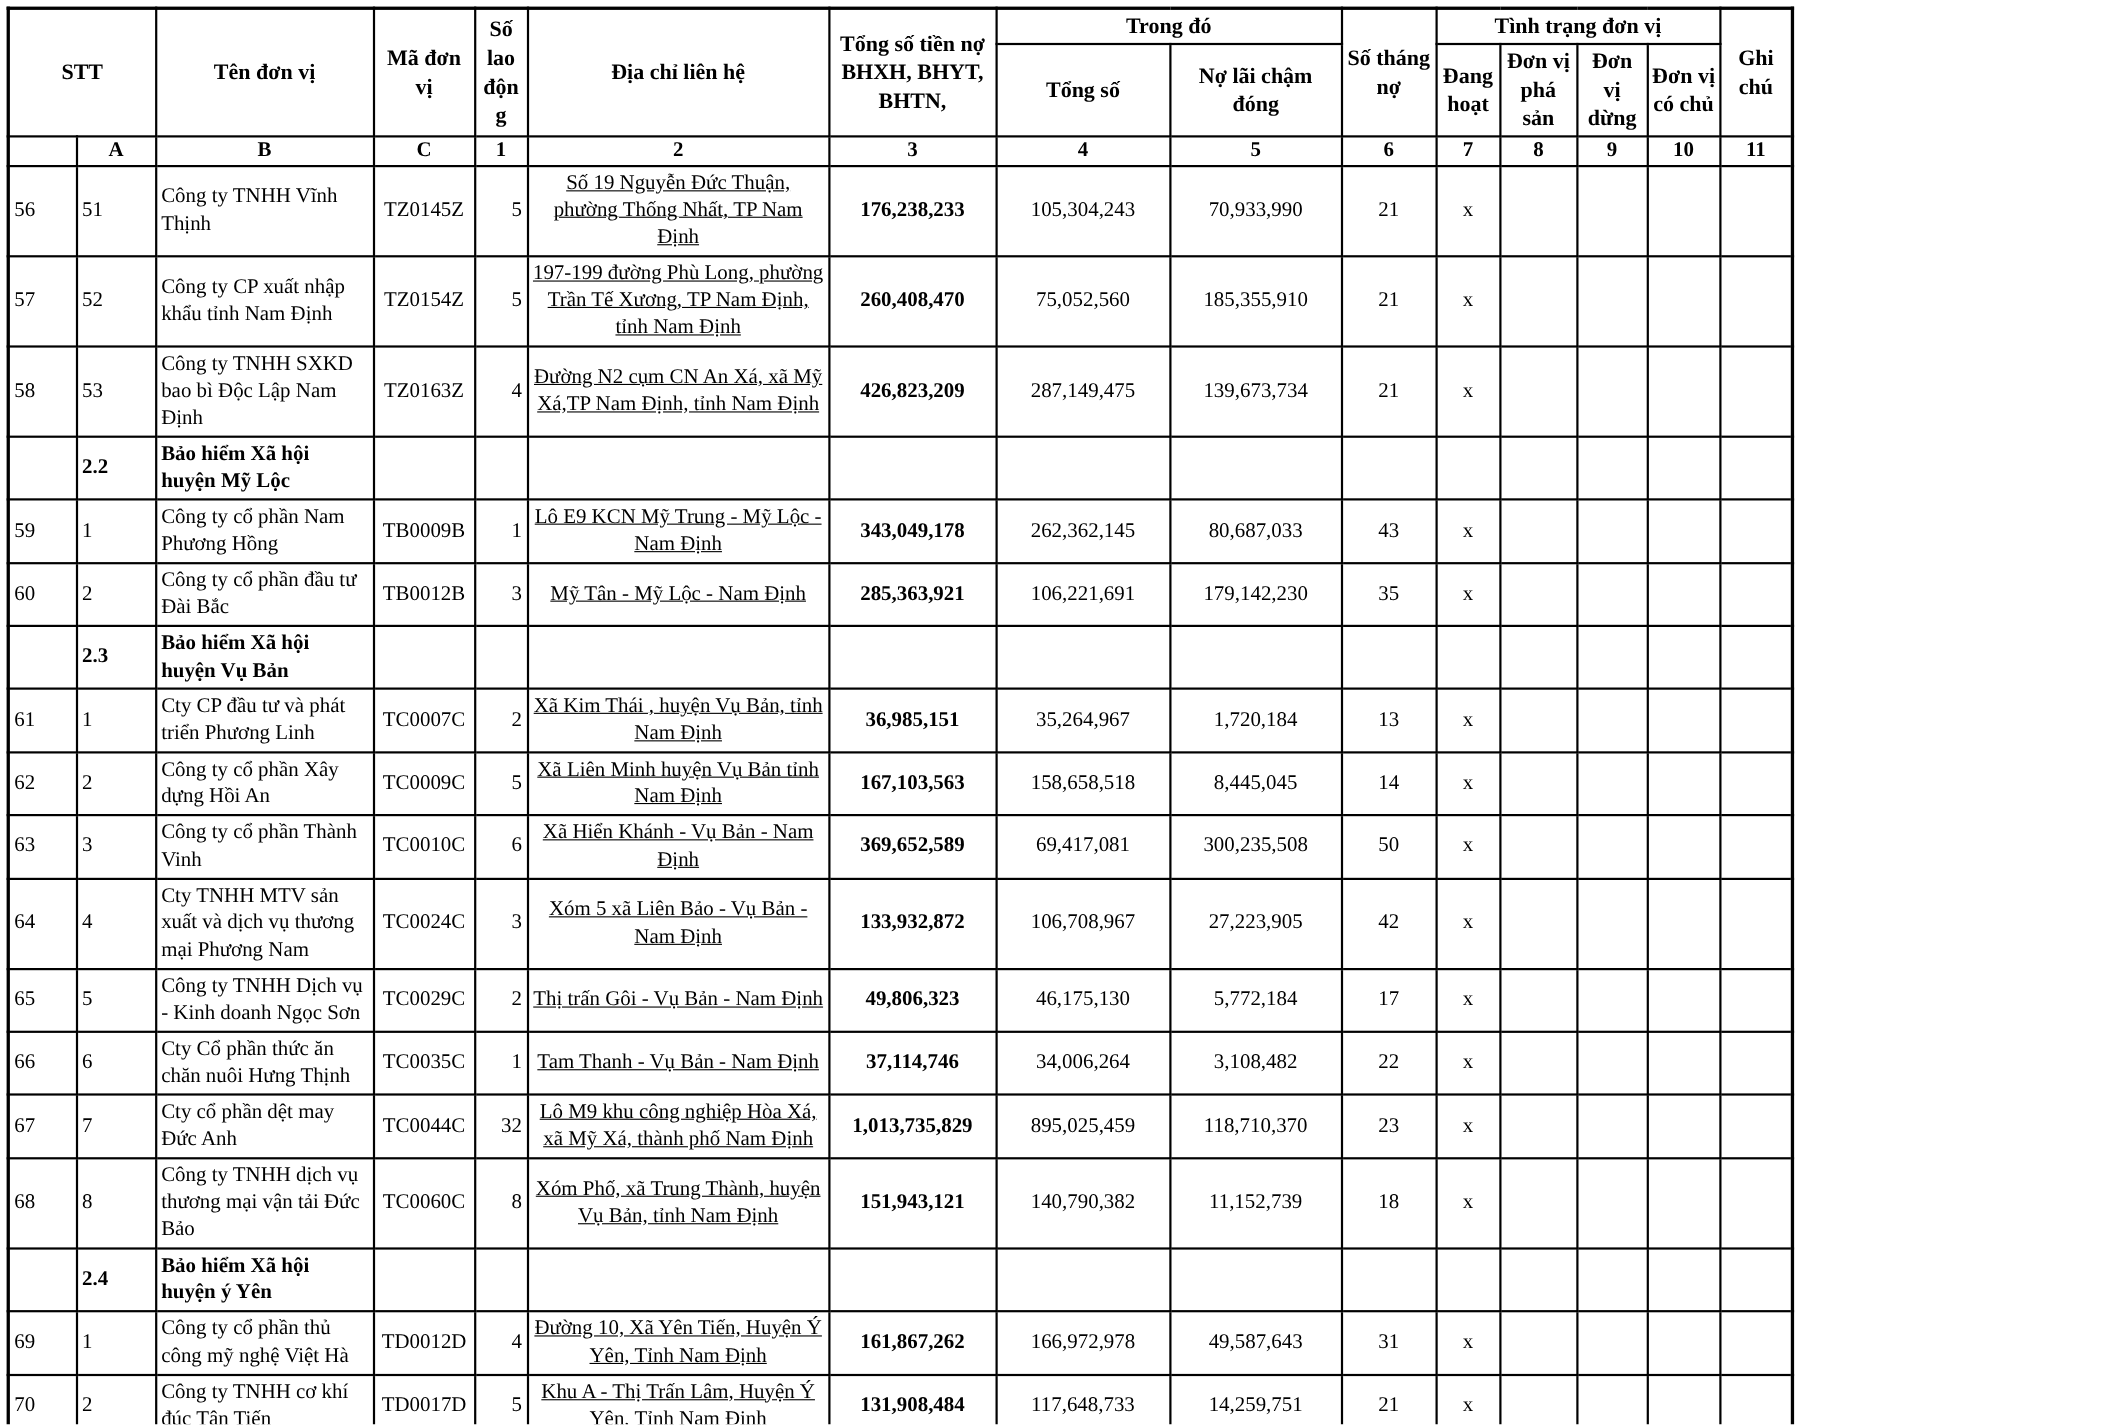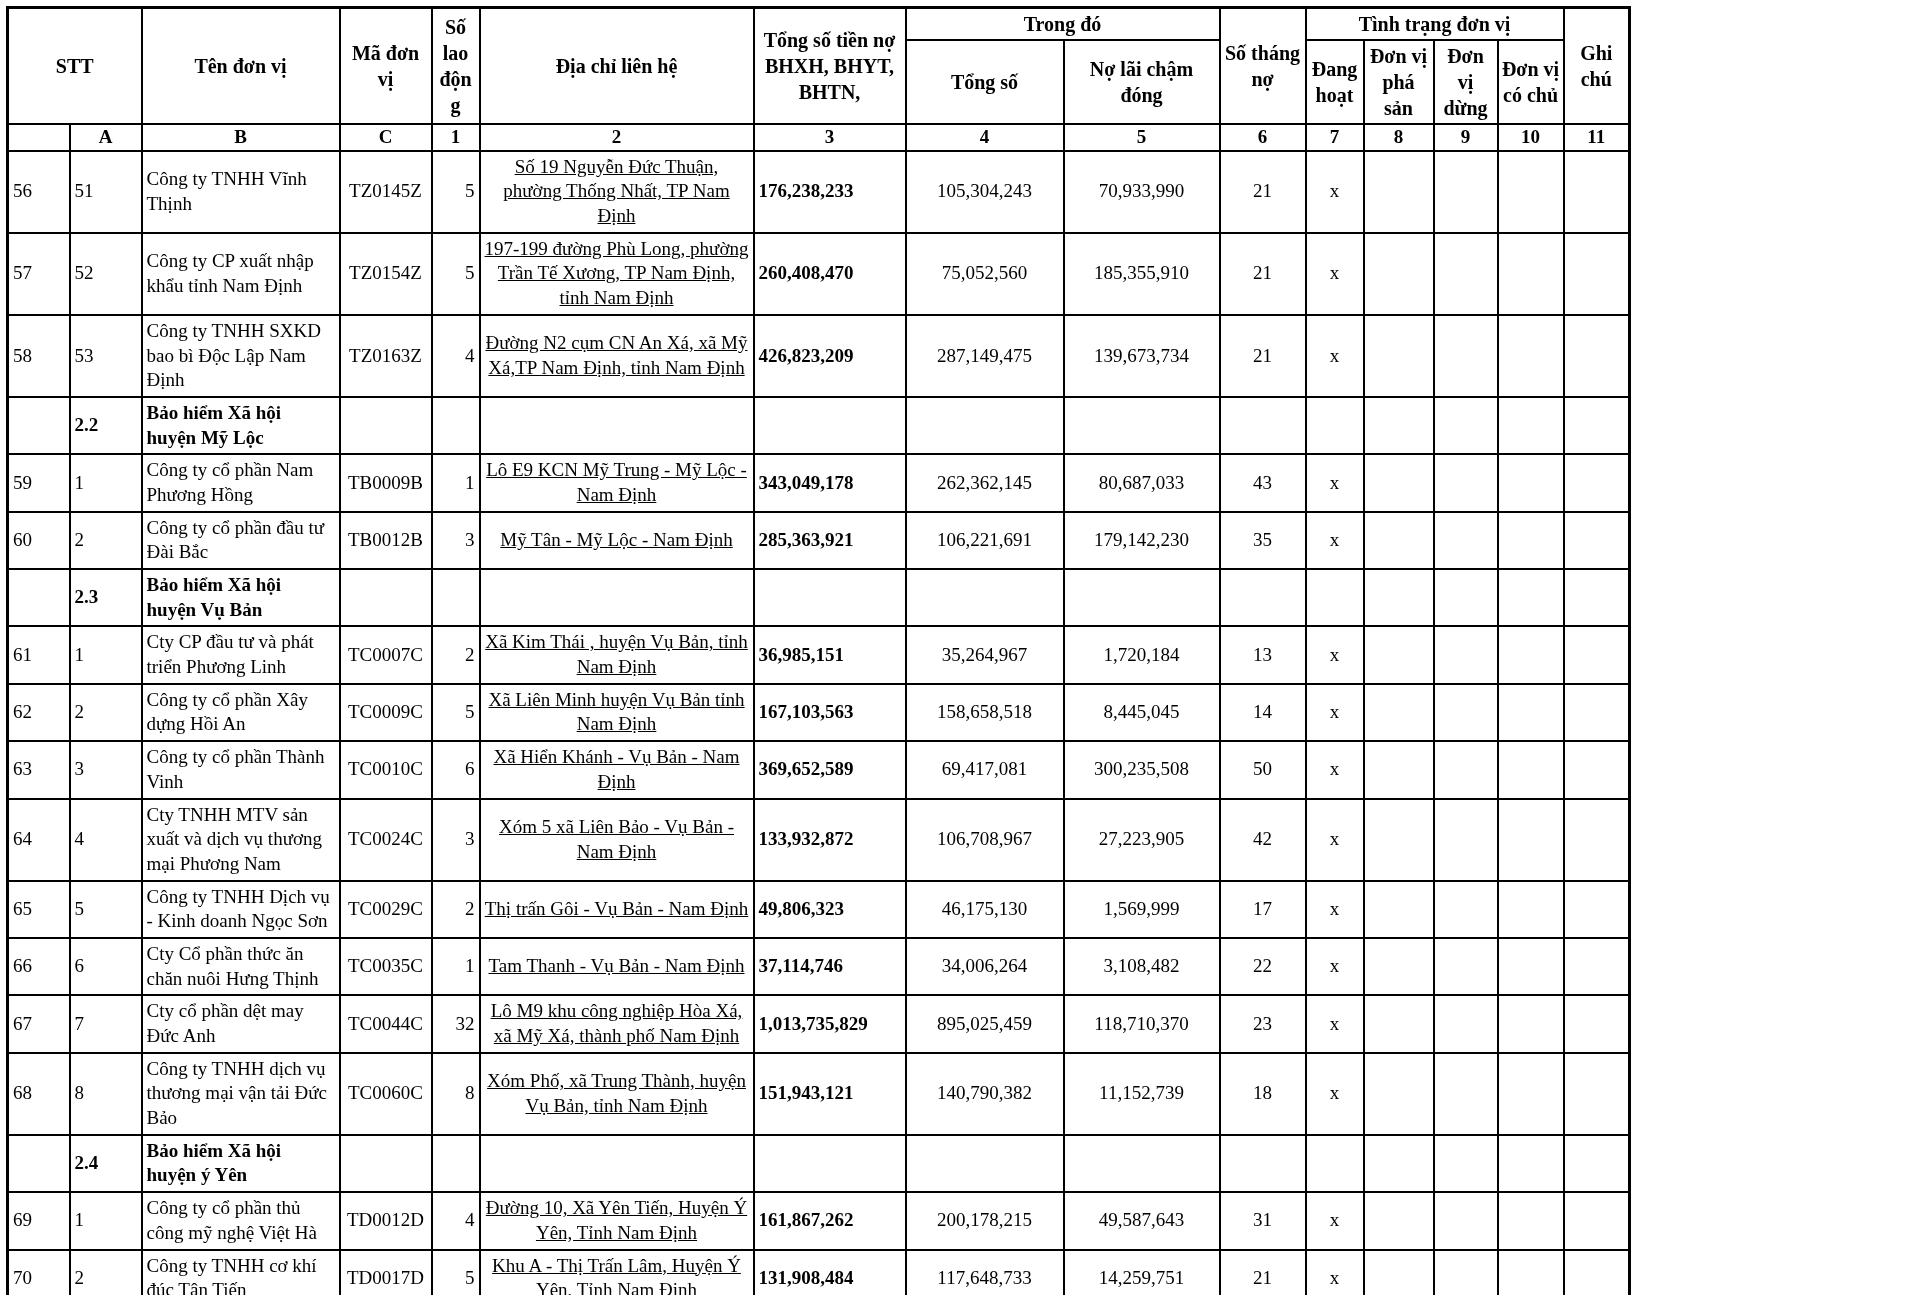--- a/index.html
+++ b/index.html
@@ -40,21 +40,21 @@
     font-weight: bold;
     text-align: center;
     padding: 0 2px;
     font-size: 19px;
   }
   td.num   { text-align: left; }
   td.name  { text-align: left; margin-top: 16px; }
   td.code  { text-align: center; }
   td.workers { text-align: right; padding-right: 3px; }
   td.addr  { text-align: center; text-decoration: underline; }
-  td.total { text-align: left; font-weight: bold; padding-right: 26px; margin-top: 36px; }
+  td.total { text-align: center; font-weight: bold; padding-right: 26px; margin-top: 36px; }
   td.money { text-align: center; padding-right: 6px; }
   td.months{ text-align: center; padding-right: 10px; }
   td.mark  { text-align: center; }
   td.note  { text-align: center; }
   td.sec   { font-weight: bold; }
 </style>
 </head>
 <body>
 
 <div class="page">
@@ -305,21 +305,21 @@
         </tr>
         <tr>
           <td class="num">65</td>
           <td class="num">5</td>
           <td class="name">Công ty TNHH Dịch vụ - Kinh doanh Ngọc Sơn</td>
           <td class="code">TC0029C</td>
           <td class="workers">2</td>
           <td class="addr">Thị trấn Gôi - Vụ Bản - Nam Định</td>
           <td class="total">49,806,323</td>
           <td class="money">46,175,130</td>
-          <td class="money">1,569,999</td>
+          <td class="money">5,772,184</td>
           <td class="months">17</td>
           <td class="mark">x</td>
           <td class="mark"></td>
           <td class="mark"></td>
           <td class="mark"></td>
           <td class="note"></td>
         </tr>
         <tr>
           <td class="num">66</td>
           <td class="num">6</td>
@@ -389,21 +389,21 @@
           <td></td>
         </tr>
         <tr>
           <td class="num">69</td>
           <td class="num">1</td>
           <td class="name">Công ty cổ phần thủ công mỹ nghệ Việt Hà</td>
           <td class="code">TD0012D</td>
           <td class="workers">4</td>
           <td class="addr">Đường 10, Xã Yên Tiến, Huyện Ý Yên, Tỉnh Nam Định</td>
           <td class="total">161,867,262</td>
-          <td class="money">200,178,215</td>
+          <td class="money">166,972,978</td>
           <td class="money">49,587,643</td>
           <td class="months">31</td>
           <td class="mark">x</td>
           <td class="mark"></td>
           <td class="mark"></td>
           <td class="mark"></td>
           <td class="note"></td>
         </tr>
         <tr>
           <td class="num">70</td>

